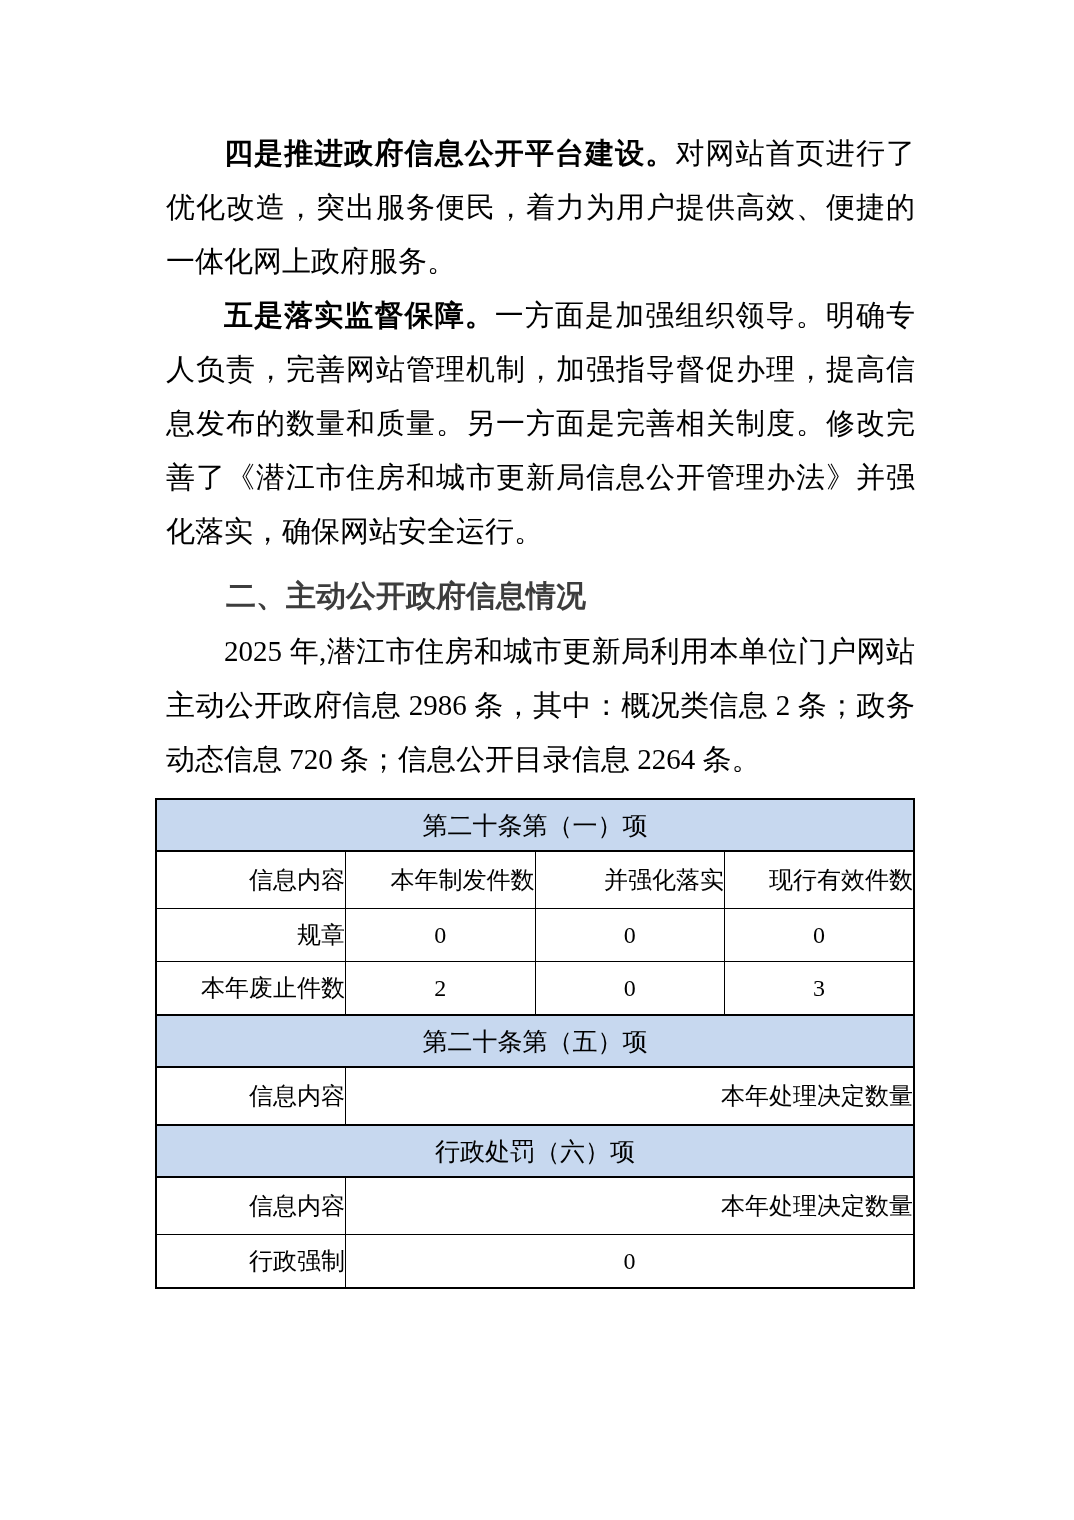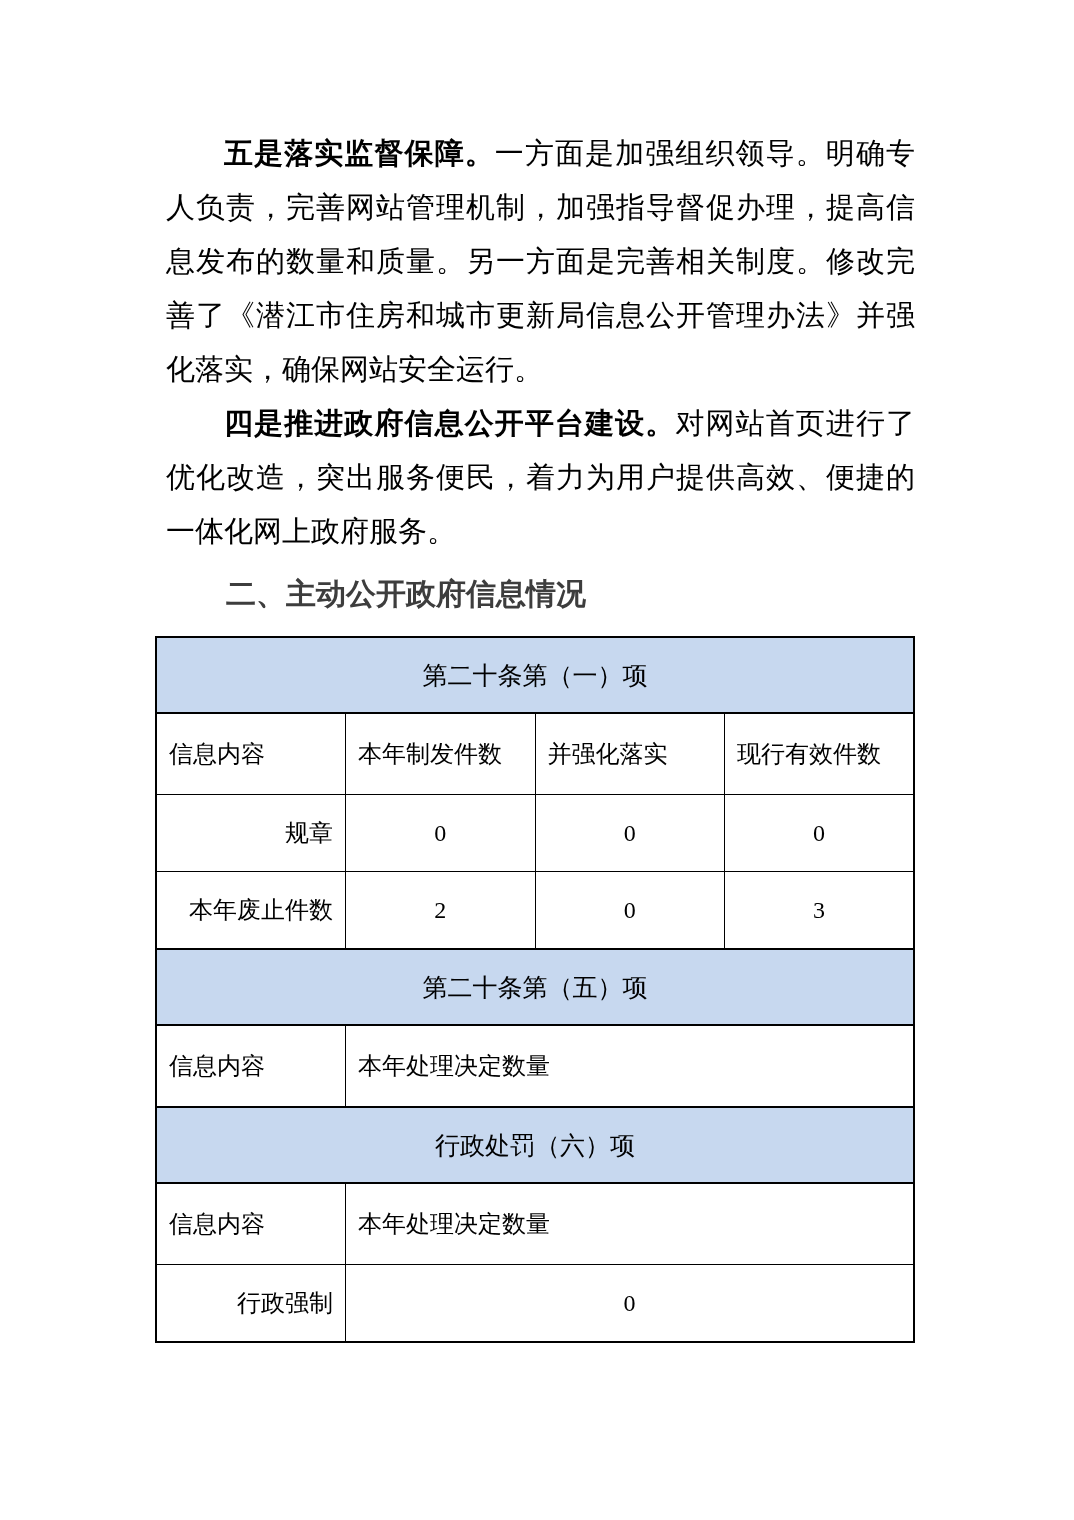--- a/index.html
+++ b/index.html
@@ -27,53 +27,53 @@
     color: #000000;
     text-align: justify;
     text-justify: inter-character;
     text-indent: 2em;
   }
   .para .lead {
     font-weight: bold;
   }
   .heading {
     margin: 10px 0 0 0;
-    font-family: Liberation Mono, monospace;
+    font-family: Liberation Sans, sans-serif;
     font-weight: bold;
     font-size: 30px;
     line-height: 56px;
     color: #3d3d3d;
     text-indent: 2em;
   }
   .gov-table {
     border-collapse: collapse;
     table-layout: fixed;
     width: 760px;
     margin: 12px 0 0 -11px;
     font-family: "Liberation Serif", "DejaVu Serif", serif;
     color: #000000;
     border: 2px solid #000000;
   }
   .gov-table td {
     border: 1px solid #000000;
     font-size: 24px;
-    padding: 12px;
+    padding: 0;
     overflow: hidden;
   }
   .t-title td {
     background: #c7d8ef;
     text-align: center;
     height: 50px;
     font-size: 25px;
     border-top: 2px solid #000000;
     border-bottom: 2px solid #000000;
   }
   .t-head td {
     height: 56px;
-    text-align: left;
+    text-align: right;
   }
   .t-row td {
     height: 52px;
   }
   .t-label {
     text-align: right;
     padding-left: 10px !important;
   }
   .t-val {
     text-align: center;
@@ -81,26 +81,27 @@
   .t-val.sans {
     font-family: "Liberation Sans", "DejaVu Sans", sans-serif;
     font-size: 23px;
   }
 </style>
 </head>
 <body>
 
 <div class="page">
 
+  <p class="para"><span class="lead">四是推进政府信息公开平台建设。</span><span>对网站首页进行了优化改造，突出服务便民，着力为用户提供高效、便捷的一体化网上政府服务。</span></p>
+
   <p class="para"><span class="lead">五是落实监督保障。</span><span>一方面是加强组织领导。明确专人负责，完善网站管理机制，加强指导督促办理，提高信息发布的数量和质量。另一方面是完善相关制度。修改完善了《潜江市住房和城市更新局信息公开管理办法》并强化落实，确保网站安全运行。</span></p>
-
-  <p class="para"><span class="lead">四是推进政府信息公开平台建设。</span><span>对网站首页进行了优化改造，突出服务便民，着力为用户提供高效、便捷的一体化网上政府服务。</span></p>
 
   <h2 class="heading">二、主动公开政府信息情况</h2>
 
+  <p class="para">2025 年,潜江市住房和城市更新局利用本单位门户网站主动公开政府信息 2986 条，其中：概况类信息 2 条；政务动态信息 720 条；信息公开目录信息 2264 条。</p>
 
   <table class="gov-table">
     <colgroup>
       <col style="width:25%">
         <col style="width:25%">
         <col style="width:25%">
         <col style="width:25%">
     </colgroup>
 
     <tbody>

